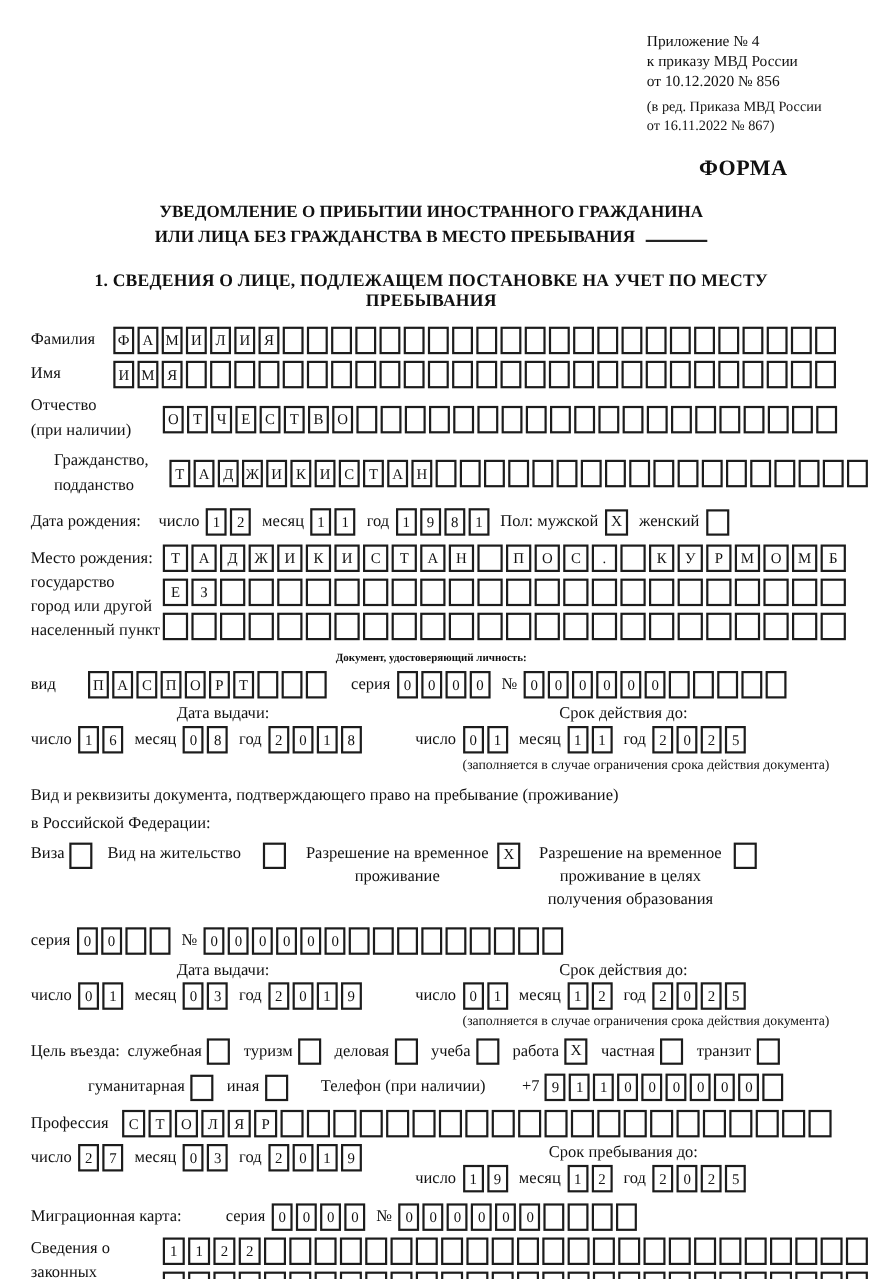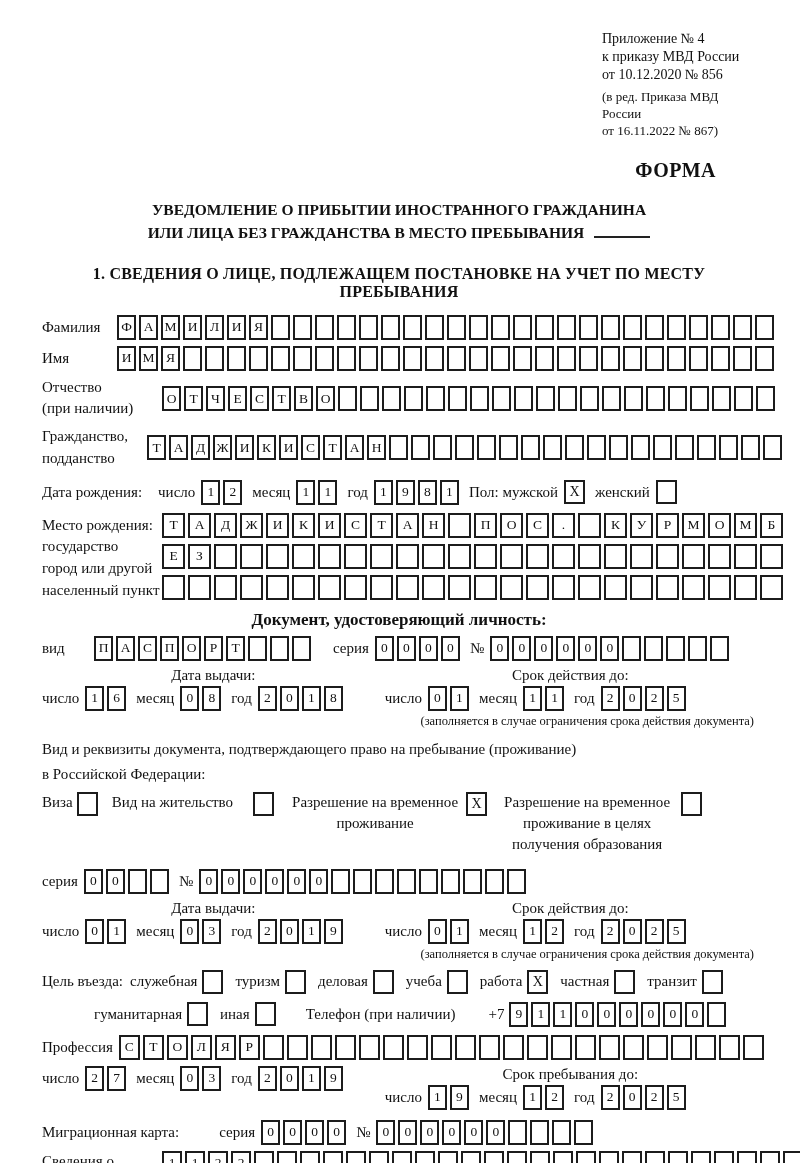--- a/index.html
+++ b/index.html
@@ -1,20 +1,20 @@
 <!DOCTYPE html>
 <html><head>
 <meta charset="utf-8">
 <style>
   html,body{margin:0;padding:0;background:#ffffff;}
   body{
     width:800px;height:1163px;overflow:hidden;color:#111;
     font-family:"Liberation Serif","DejaVu Serif",serif;font-size:15px;
   }
-  .page{box-sizing:border-box;width:764px;height:1163px;padding:30px 8px 0 42px;}
+  .page{box-sizing:border-box;width:764px;height:1163px;padding:30px 8px 0 28px;}
 
   
   .appendix{margin-left:560px;line-height:1.3;font-size:14px;}
   .appendix .rev{font-size:13px;margin-top:3px;line-height:1.32;}
   .form-label{font-weight:bold;font-size:20px;text-align:right;margin:20px 40px 0 0;letter-spacing:.5px;}
 
   .doc-title{font-weight:bold;font-size:15.5px;text-align:center;margin-top:16px;line-height:1.5;}
   .t-underline{display:inline-block;width:56px;border-bottom:2.5px solid #222;height:14px;margin-left:10px;}
   .sec-heading{font-weight:bold;font-size:16px;text-align:center;margin:20px 0 14px 0;letter-spacing:.2px;}
 
@@ -28,27 +28,27 @@
   .wide .cell{width:19px;}
   .prof .cell{width:17px;}
   .rep  .cell{width:16px;}
   .checkbox{
     display:inline-flex;align-items:center;justify-content:center;
     width:17px;height:20px;border:2px solid #1c1c1c;font-size:14px;flex-shrink:0;
   }
 
   .frow{display:flex;align-items:center;margin-bottom:6px;}
   .flabel{flex-shrink:0;line-height:1.4;}
-  .w75{width:75px;} .w105{width:105px;} .w120{width:120px;}
+  .w75{width:75px;} .w105{width:105px;margin-left:21px;} .w120{width:120px;}
   .stack{line-height:1.45;}
 
   .inline-lbl{margin:0 6px 0 10px;white-space:nowrap;line-height:21px;}
   .first-lbl{margin-left:0;}
 
-  .center-bold{font-weight:bold;text-align:center;margin:4px 0 6px 0;font-size:17px;}
+  .center-bold{font-weight:bold;text-align:center;margin:4px 0 6px 0;font-size:10px;}
 
   .date-cols{display:flex;margin-top:2px;}
   .date-col{width:48%;}
   .date-col.right{width:52%;}
   .date-head{text-align:center;margin-bottom:2px;}
   .date-row{display:flex;align-items:center;}
   .note{font-size:12.5px;text-align:right;margin:3px 2px 8px 0;}
 
   .para{line-height:1.7;margin:2px 0 4px 0;}
 

